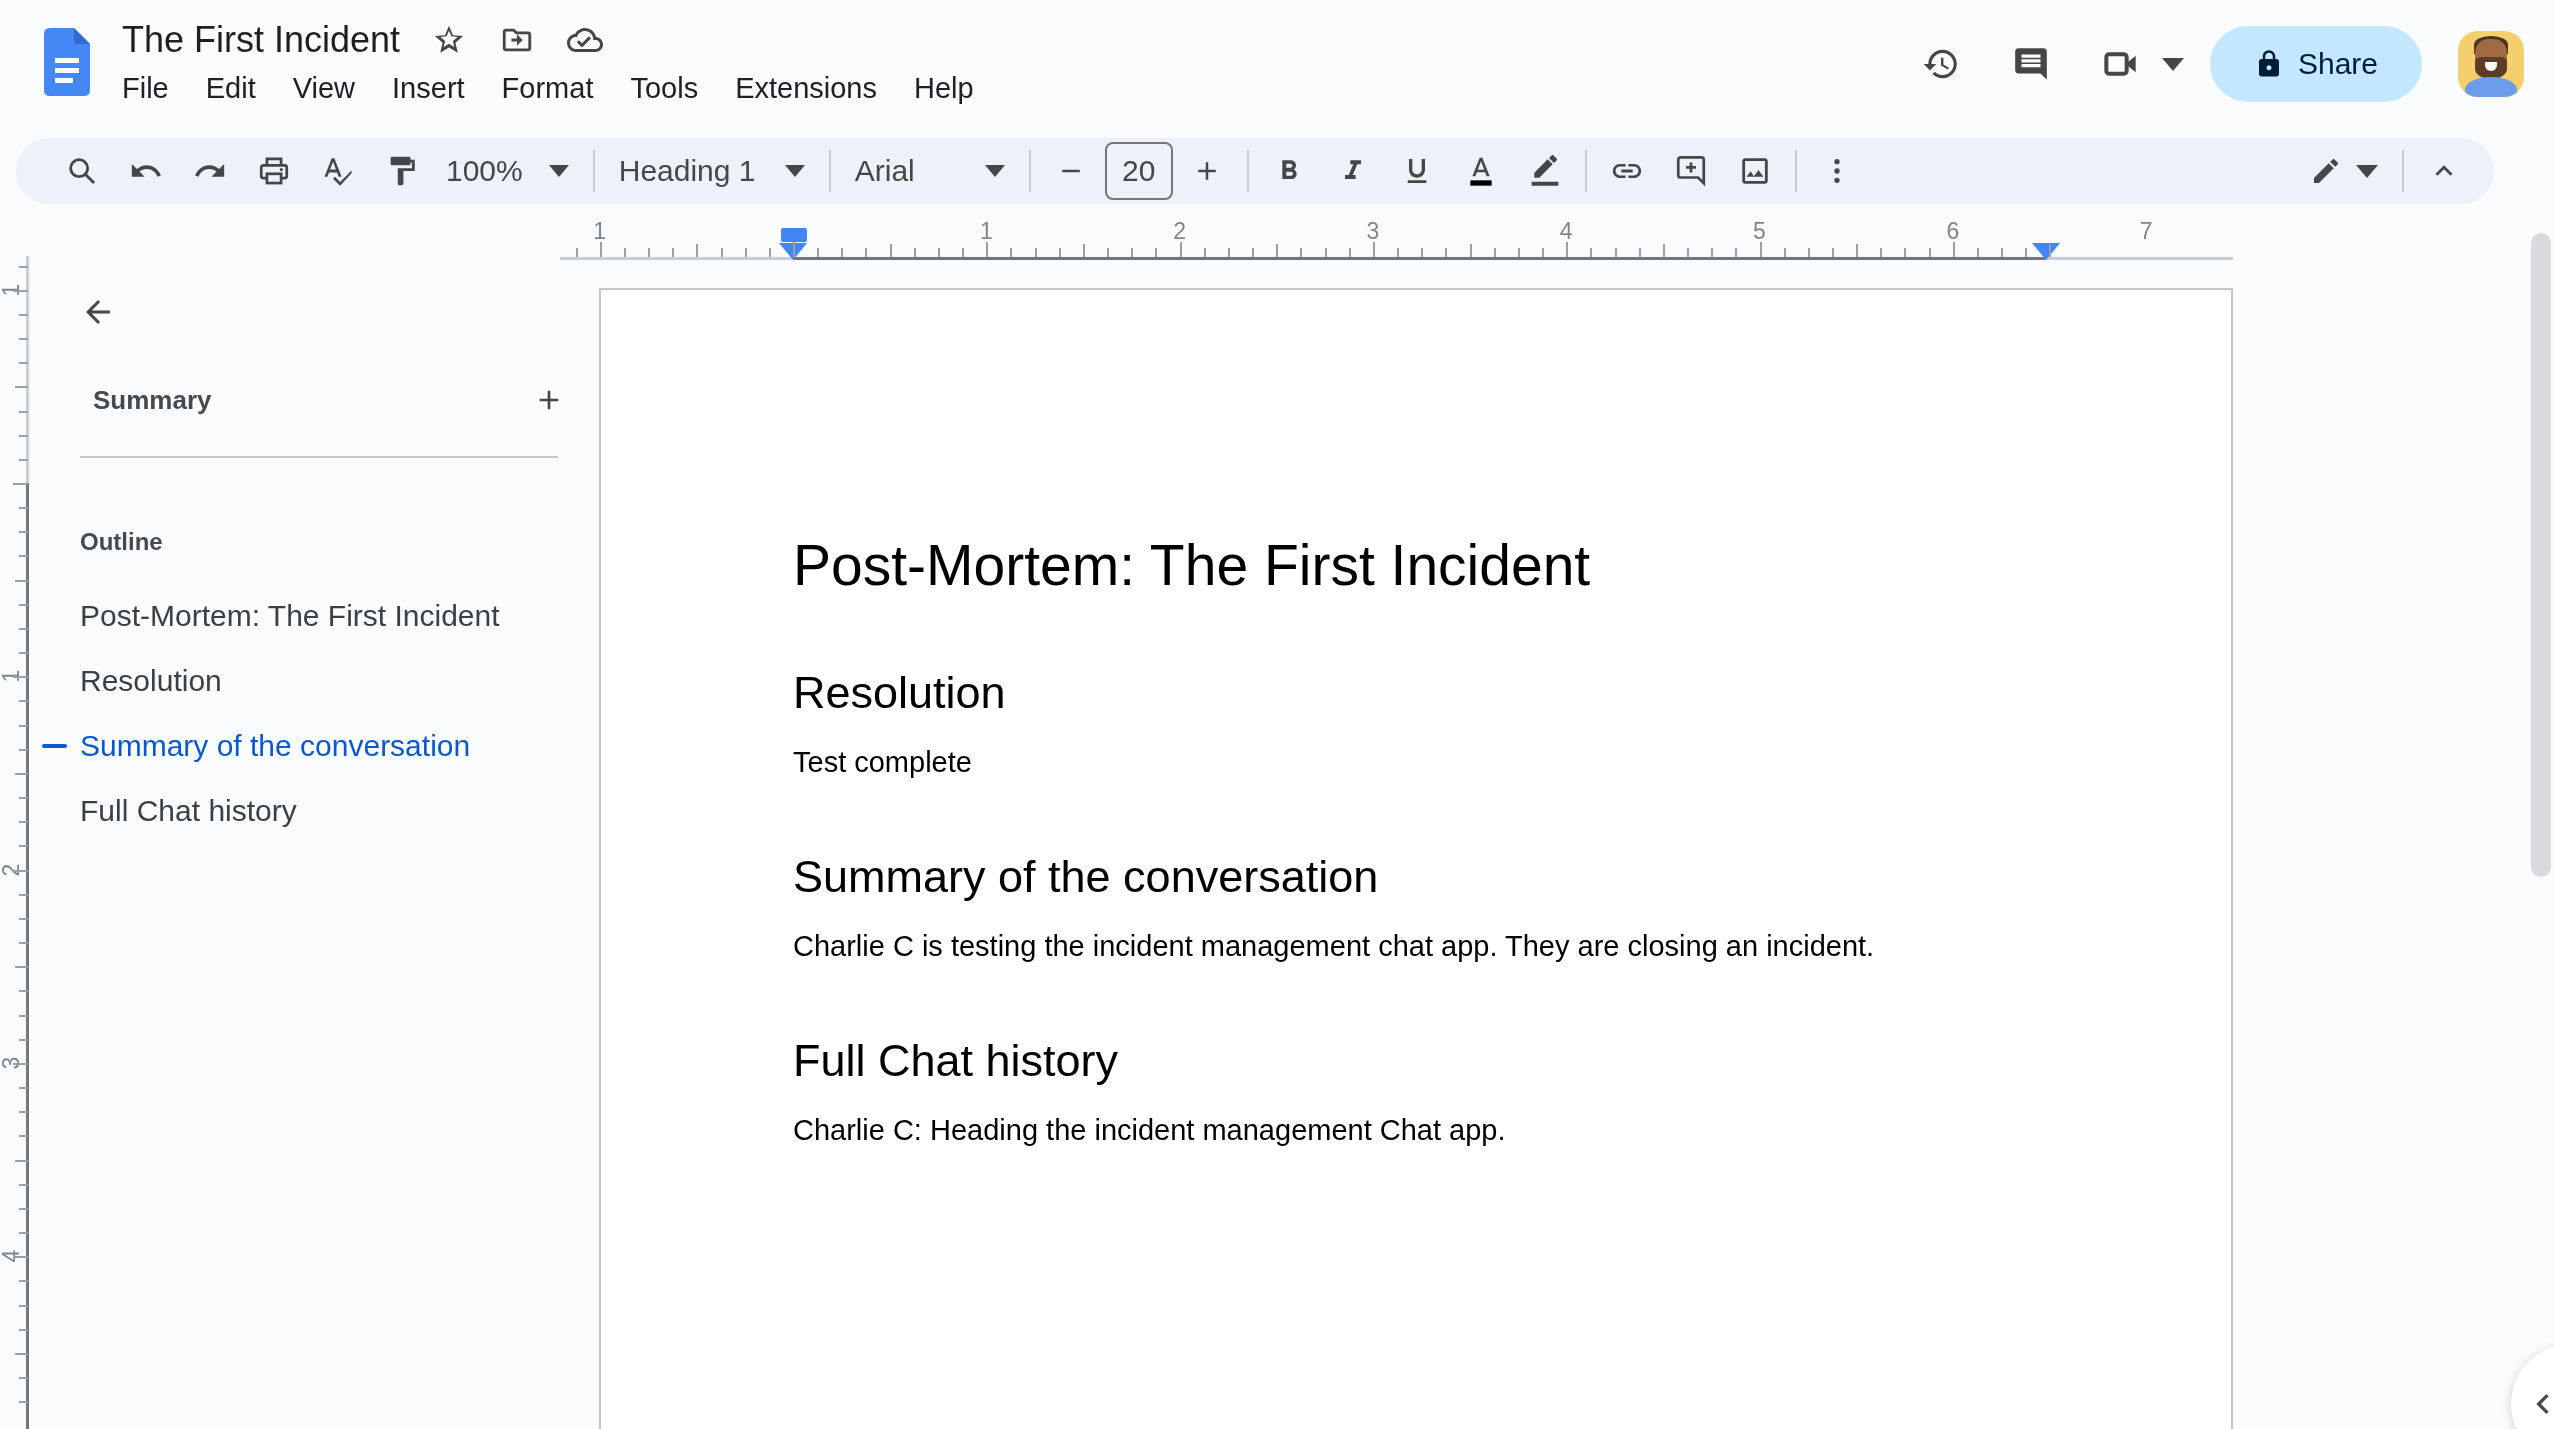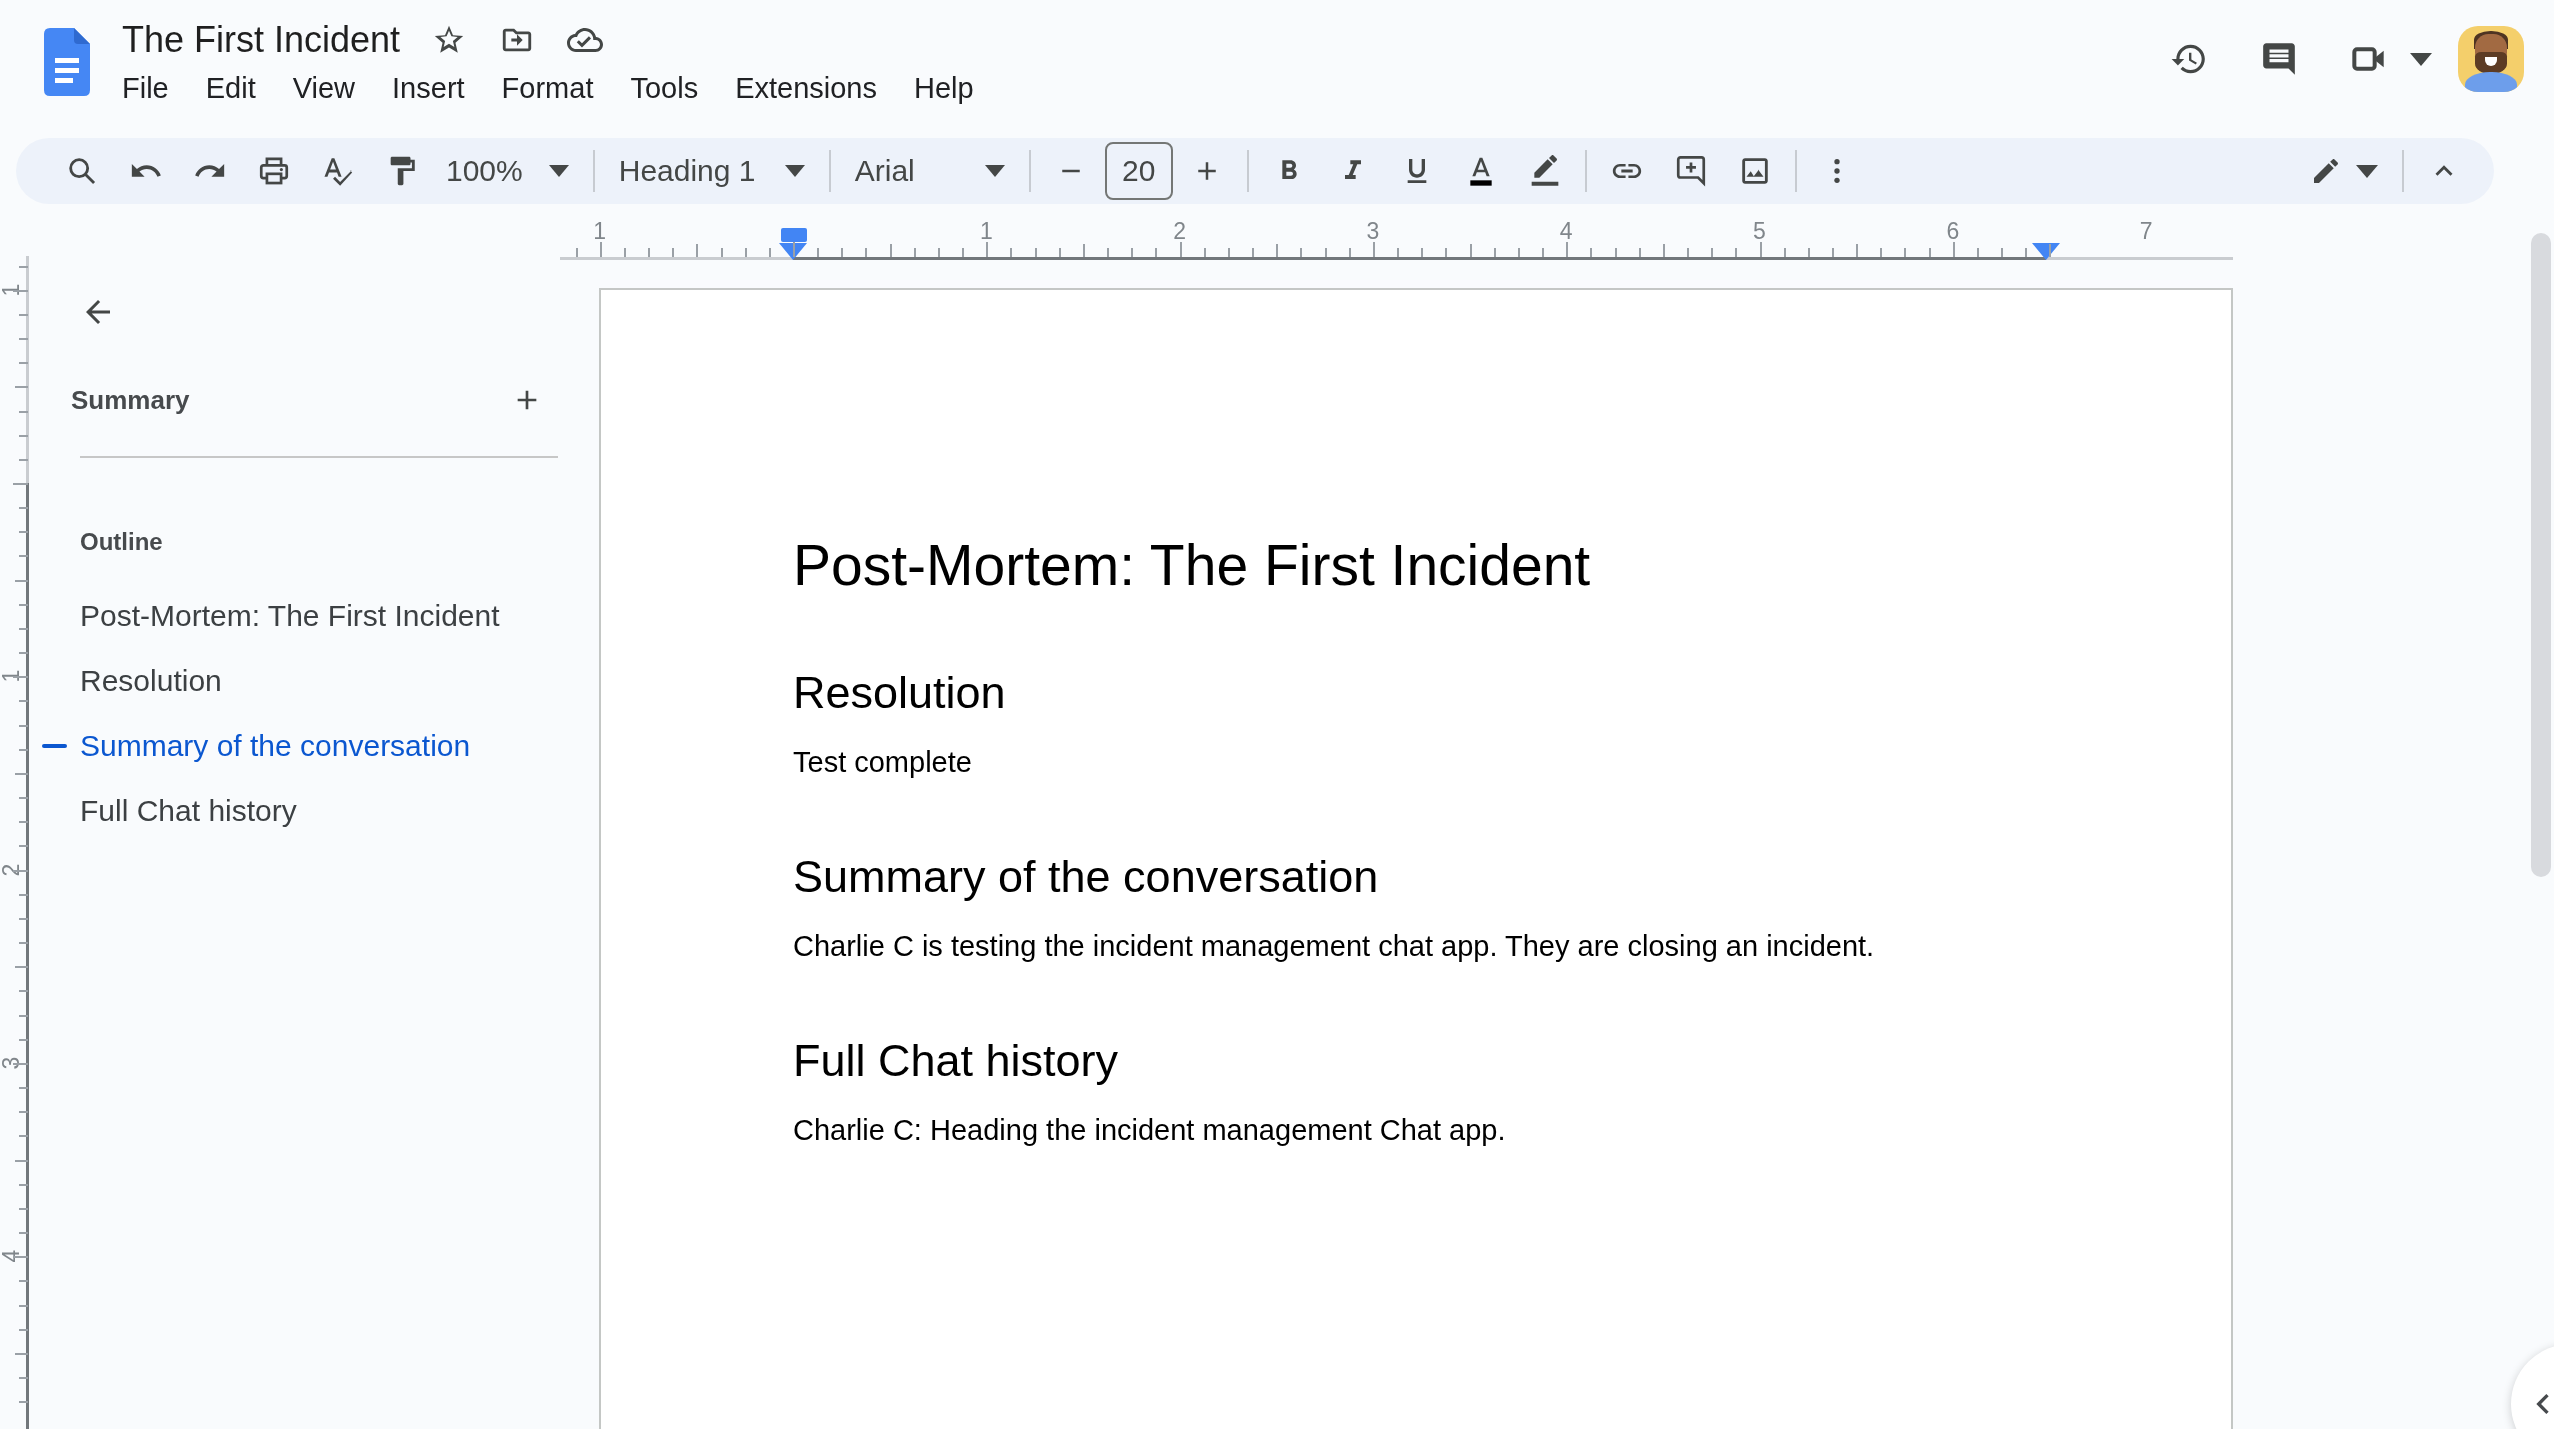--- a/index.html
+++ b/index.html
@@ -66,21 +66,21 @@
   .v-line.dark{background:#72777b;}
   .vtick{position:absolute;height:2px;background:#9aa0a6;}
   .vtick.minor{left:19px;width:9px;}
   .vtick.half{left:15px;width:13px;}
   .vtick.inch{left:13px;width:15px;}
   .vnum{position:absolute;left:-4px;width:30px;text-align:center;transform:translateY(-50%) rotate(-90deg);
     font-size:23px;color:#80868b;font-weight:500;}
 
   
   .back-btn{position:absolute;left:72px;top:286px;width:52px;height:52px;display:flex;align-items:center;justify-content:center;color:#444746;cursor:pointer;border-radius:50%;}
-  .summary-row{position:absolute;left:71px;top:378px;width:478px;display:flex;align-items:center;justify-content:space-between;}
+  .summary-row{position:absolute;left:93px;top:378px;width:478px;display:flex;align-items:center;justify-content:space-between;}
   .summary-label{font-size:26px;font-weight:600;color:#474a4d;}
   .plus-btn{width:44px;height:44px;display:flex;align-items:center;justify-content:center;color:#444746;cursor:pointer;}
   .sidebar-divider{position:absolute;left:80px;top:456px;width:478px;height:2px;background:#c7c7c7;}
   .outline-label{position:absolute;left:80px;top:528px;font-size:24px;font-weight:600;color:#474a4d;}
   .outline-list{position:absolute;left:42px;top:583px;width:520px;}
   .outline-item{position:relative;height:65px;display:flex;align-items:center;padding-left:38px;cursor:pointer;}
   .outline-item .dash{display:none;position:absolute;left:0;top:50%;margin-top:-2px;width:25px;height:4px;background:#0b57d0;border-radius:2px;}
   .outline-item.active .dash{display:block;}
   .outline-item .olabel{font-size:30px;color:#3c4043;white-space:nowrap;}
   .outline-item.active .olabel{color:#0b57d0;}
@@ -156,20 +156,26 @@
         </svg>
     </span>
     <span class="meet-group">
       <span class="hdr-icon-btn">
         <svg width="40" height="40" viewBox="0 0 24 24" fill="none" stroke="currentColor" stroke-width="2.4">
             <rect x="3.2" y="6.2" width="12.2" height="11.6" rx="1.6"></rect>
             <path d="M15.4 11.4 20.8 7v10l-5.4-4.4z" fill="currentColor" stroke="none"></path>
           </svg>
       </span>
       <span class="drop-arrow"></span>
+    </span>
+    <span class="share-btn">
+      <svg width="30" height="30" viewBox="0 0 24 24" fill="currentColor">
+          <path d="M18 8h-1V6c0-2.76-2.24-5-5-5S7 3.24 7 6v2H6c-1.1 0-2 .9-2 2v10c0 1.1.9 2 2 2h12c1.1 0 2-.9 2-2V10c0-1.1-.9-2-2-2zm-6 9c-1.1 0-2-.9-2-2s.9-2 2-2 2 .9 2 2-.9 2-2 2zM9 8V6c0-1.66 1.34-3 3-3s3 1.34 3 3v2H9z"></path>
+        </svg>
+      <span>Share</span>
     </span>
     <span class="avatar">
       <span class="av-hair abs"></span>
       <span class="av-face abs"></span>
       <span class="av-beard abs"></span>
       <span class="av-mouth abs"></span>
       <span class="av-shirt abs"></span>
     </span>
   </div>
 </div>

